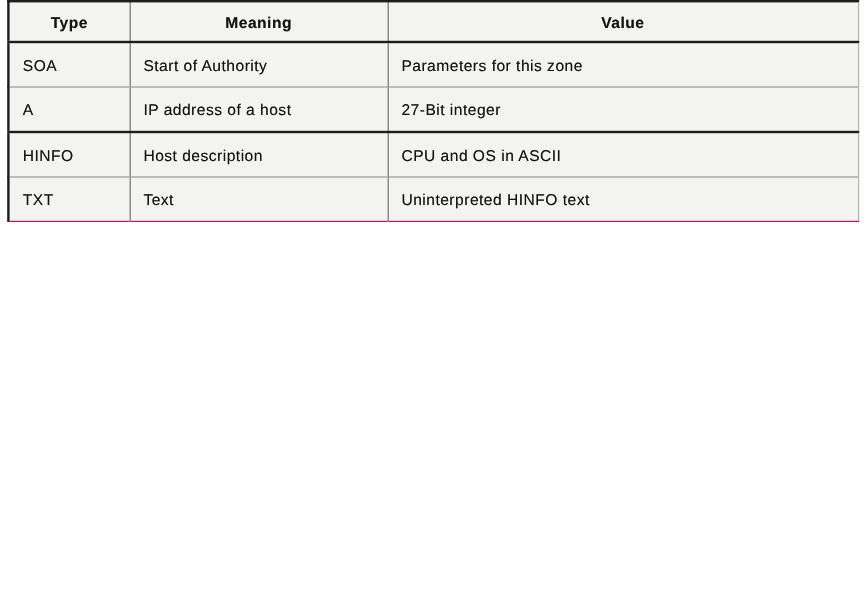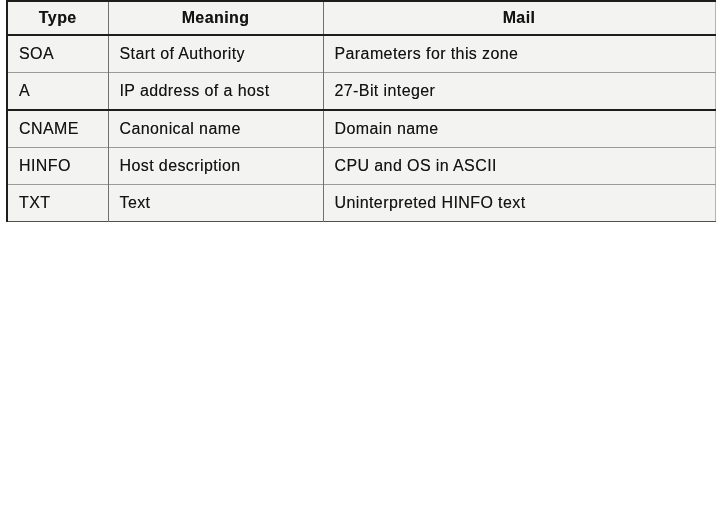--- a/index.html
+++ b/index.html
@@ -27,21 +27,21 @@
     border-top: 2px solid #1d1d1d;
     border-left: 2px solid #1d1d1d;
     border-right: 1px solid #b4b4b2;
     border-bottom: 1px solid #b4b4b2;
   }
   col.c-type    { width: 101px; }
   col.c-meaning { width: 215px; }
   col.c-value   { width: 392px; }
 
   th, td {
-    font-size: 16px;
+    font-size: 13px;
     letter-spacing: 0.4px;
     white-space: nowrap;
     overflow: hidden;
     vertical-align: middle;
   }
   th {
     height: 32px;
     font-weight: bold;
     text-align: center;
     padding: 0;
@@ -71,38 +71,33 @@
   <table class="dns-table">
     <colgroup>
       <col class="c-type">
         <col class="c-meaning">
         <col class="c-value">
     </colgroup>
     <thead>
       <tr>
         <th>Type</th>
         <th>Meaning</th>
-        <th>Mail</th>
+        <th>Value</th>
       </tr>
     </thead>
     <tbody>
       <tr>
         <td>SOA</td>
         <td>Start of Authority</td>
         <td>Parameters for this zone</td>
       </tr>
       <tr class="group-end">
         <td>A</td>
         <td>IP address of a host</td>
         <td>27-Bit integer</td>
-      </tr>
-      <tr>
-        <td>CNAME</td>
-        <td>Canonical name</td>
-        <td>Domain name</td>
       </tr>
       <tr>
         <td>HINFO</td>
         <td>Host description</td>
         <td>CPU and OS in ASCII</td>
       </tr>
       <tr class="last-row">
         <td>TXT</td>
         <td>Text</td>
         <td>Uninterpreted HINFO text</td>

